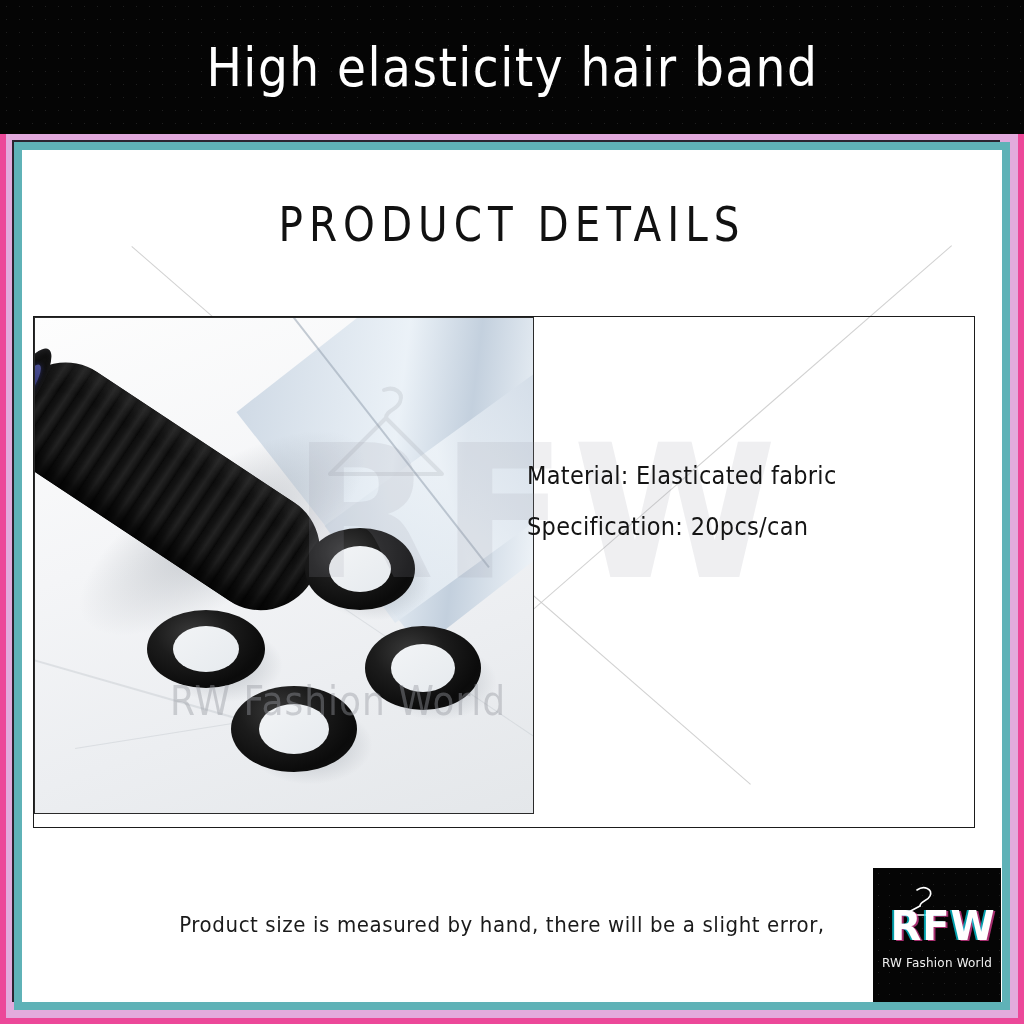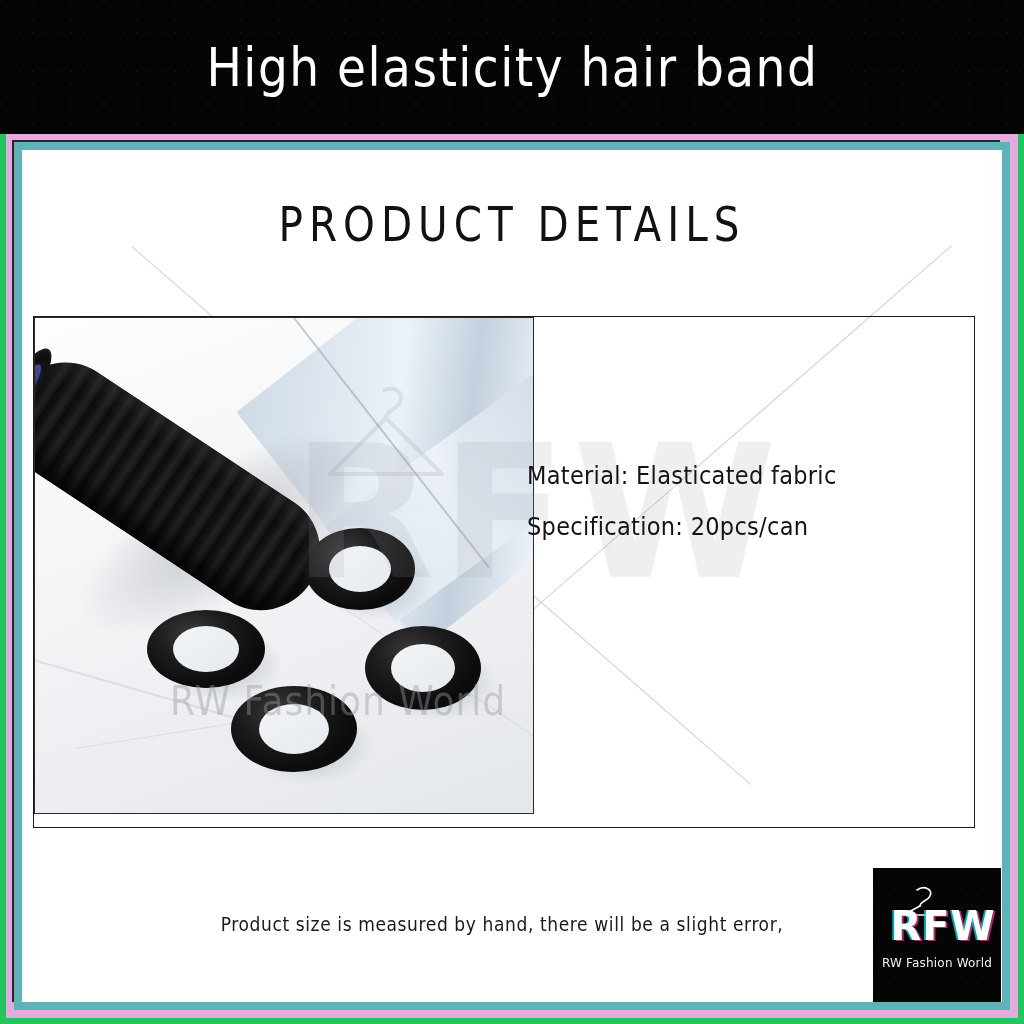--- a/index.html
+++ b/index.html
@@ -5,21 +5,21 @@
   * { margin:0; padding:0; box-sizing:border-box; }
   html,body { width:1024px; height:1024px; }
   body {
     font-family:"DejaVu Sans", sans-serif;
     background:#000;
     position:relative;
     overflow:hidden;
   }
 
   
-  #page { position:absolute; inset:0; background:#22c55e; }
+  #page { position:absolute; inset:0; background:#ec4899; }
 
   .band-pink {
     position:absolute;
     left:6px; right:6px; top:134px; bottom:6px;
     background:#e3aadd;
   }
   .band-teal {
     position:absolute;
     left:14px; right:14px; top:142px; bottom:14px;
     background:#5fb2b7;
@@ -208,21 +208,21 @@
   }
 
   
   .disclaimer {
     position:absolute;
     left:120px; top:760px;
     width:720px;
     text-align:center;
     color:#1a1a1a;
     font-family:"DejaVu Sans Condensed","Liberation Sans", sans-serif;
-    font-size:19px;
+    font-size:22px;
     line-height:29px;
     letter-spacing:.6px;
   }
 
   
   .logo-box {
     position:absolute;
     left:851px; top:718px;
     width:128px; height:134px;
     background:#050505;

